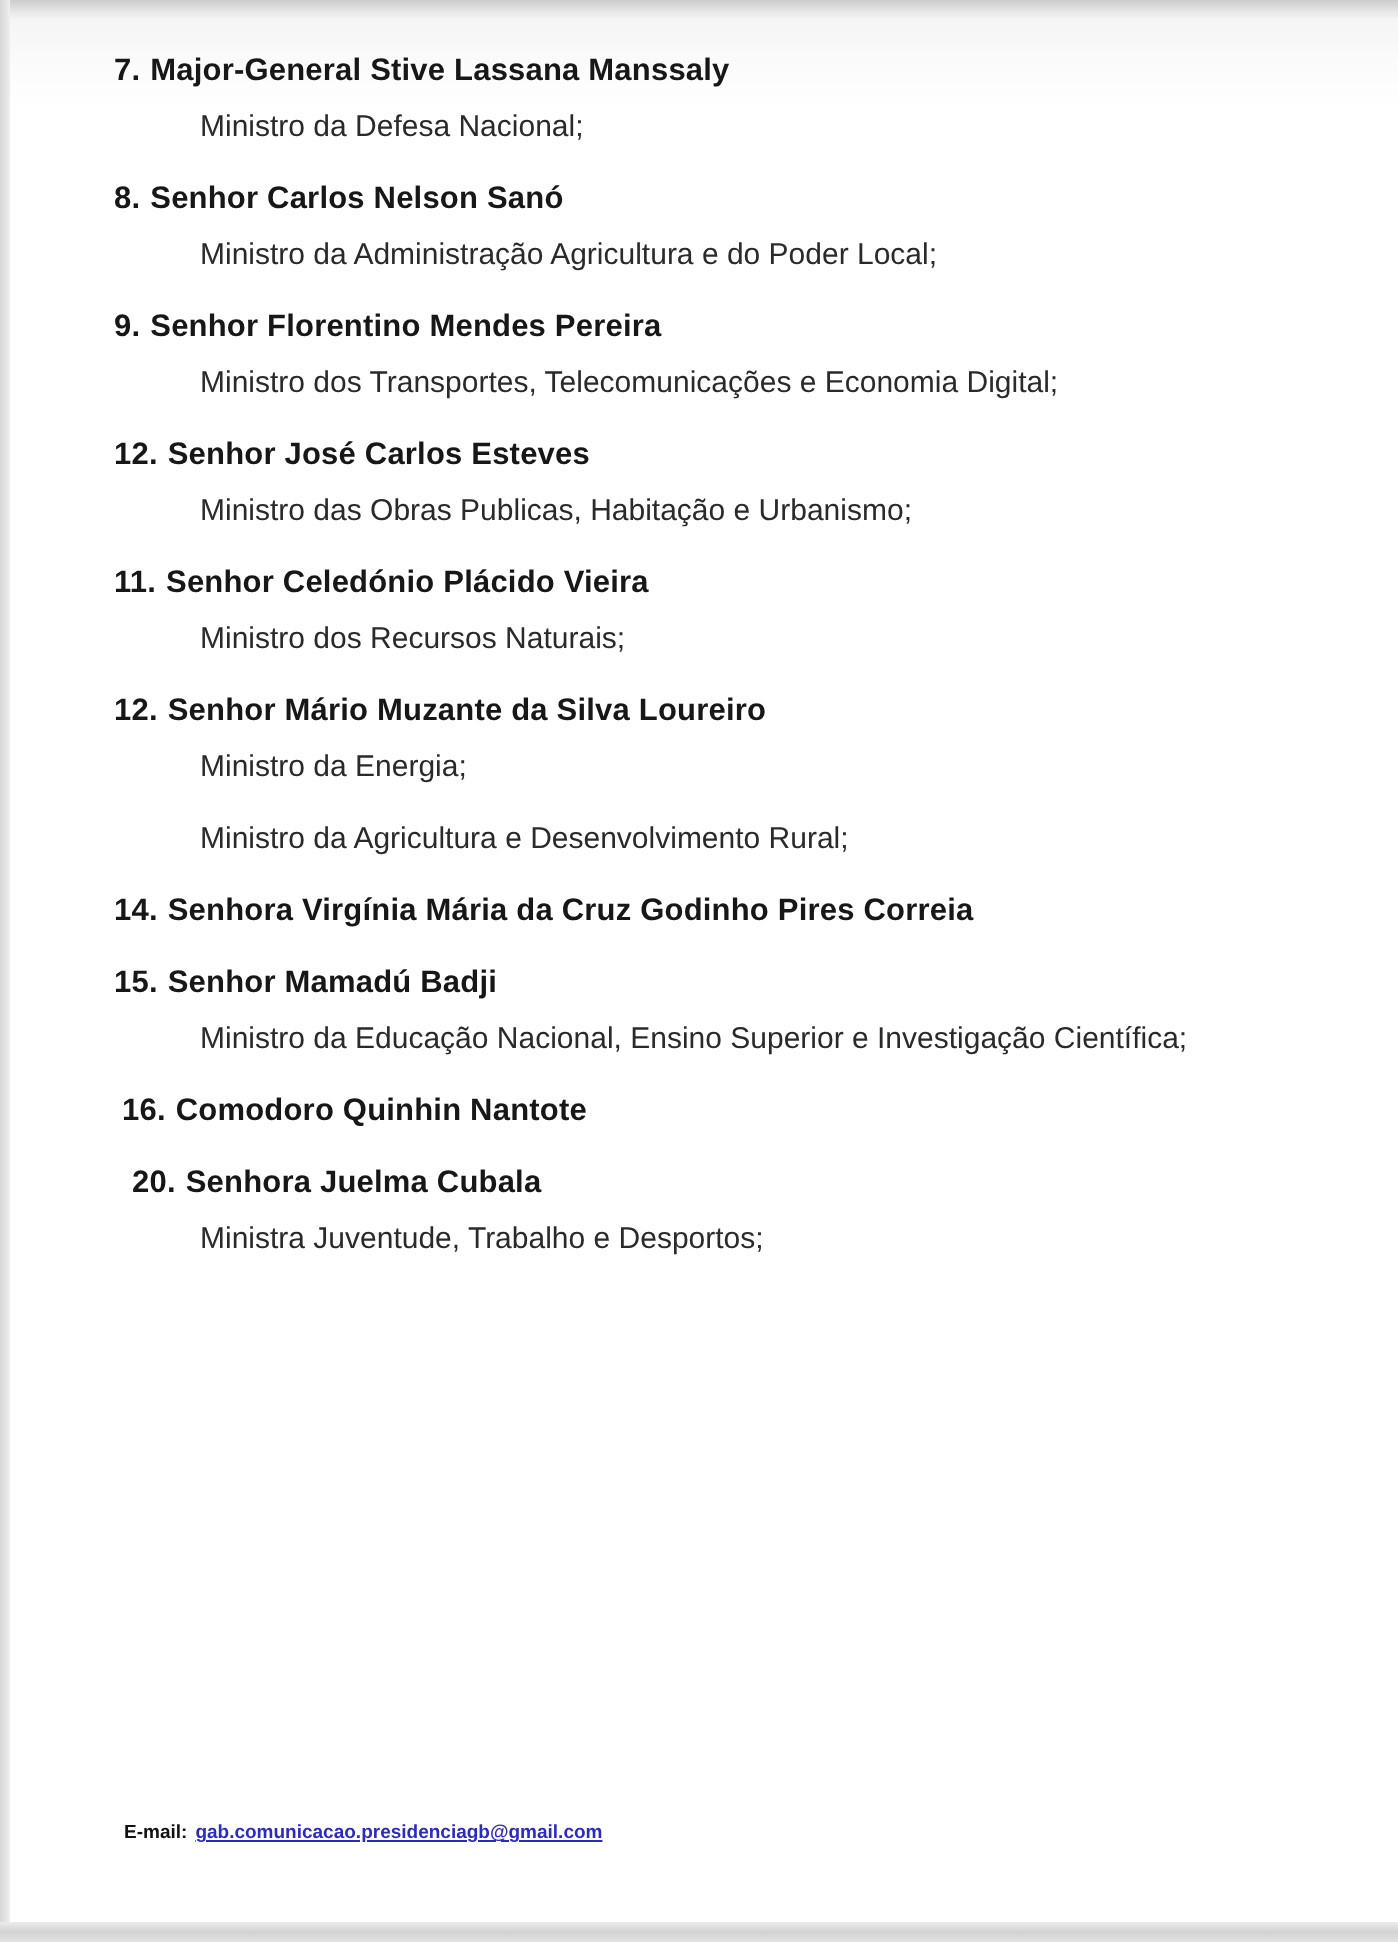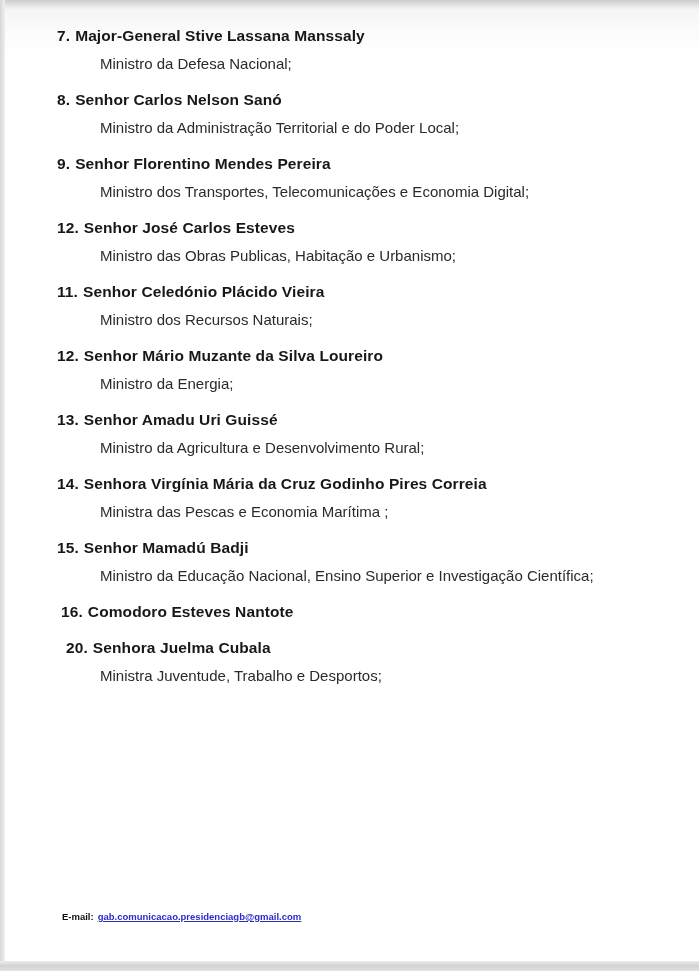--- a/index.html
+++ b/index.html
@@ -97,21 +97,21 @@
     <p class="name-line">
       <span class="num">7.</span><span class="name">Major-General Stive Lassana Manssaly</span>
     </p>
     <p class="title">Ministro da Defesa Nacional;</p>
   </div>
 
   <div class="item">
     <p class="name-line">
       <span class="num">8.</span><span class="name">Senhor Carlos Nelson Sanó</span>
     </p>
-    <p class="title">Ministro da Administração Territorial e do Poder Local;</p>
+    <p class="title">Ministro da Administração Agricultura e do Poder Local;</p>
   </div>
 
   <div class="item">
     <p class="name-line">
       <span class="num">9.</span><span class="name">Senhor Florentino Mendes Pereira</span>
     </p>
     <p class="title">Ministro dos Transportes, Telecomunicações e Economia Digital;</p>
   </div>
 
   <div class="item">
@@ -129,43 +129,39 @@
   </div>
 
   <div class="item">
     <p class="name-line">
       <span class="num">12.</span><span class="name">Senhor Mário Muzante da Silva Loureiro</span>
     </p>
     <p class="title">Ministro da Energia;</p>
   </div>
 
   <div class="item">
-    <p class="name-line">
-      <span class="num">13.</span><span class="name">Senhor Amadu Uri Guissé</span>
-    </p>
     <p class="title">Ministro da Agricultura e Desenvolvimento Rural;</p>
   </div>
 
   <div class="item">
     <p class="name-line">
       <span class="num">14.</span><span class="name">Senhora Virgínia Mária da Cruz Godinho Pires Correia</span>
     </p>
-    <p class="title">Ministra das Pescas e Economia Marítima ;</p>
   </div>
 
   <div class="item">
     <p class="name-line">
       <span class="num">15.</span><span class="name">Senhor Mamadú Badji</span>
     </p>
     <p class="title">Ministro da Educação Nacional, Ensino Superior e Investigação Científica;</p>
   </div>
 
   <div class="item">
     <p class="name-line">
-      <span class="num">16.</span><span class="name">Comodoro Esteves Nantote</span>
+      <span class="num">16.</span><span class="name">Comodoro Quinhin Nantote</span>
     </p>
   </div>
 
 
 
   <div class="item">
     <p class="name-line">
       <span class="num">20.</span><span class="name">Senhora Juelma Cubala</span>
     </p>
     <p class="title">Ministra Juventude, Trabalho e Desportos;</p>

